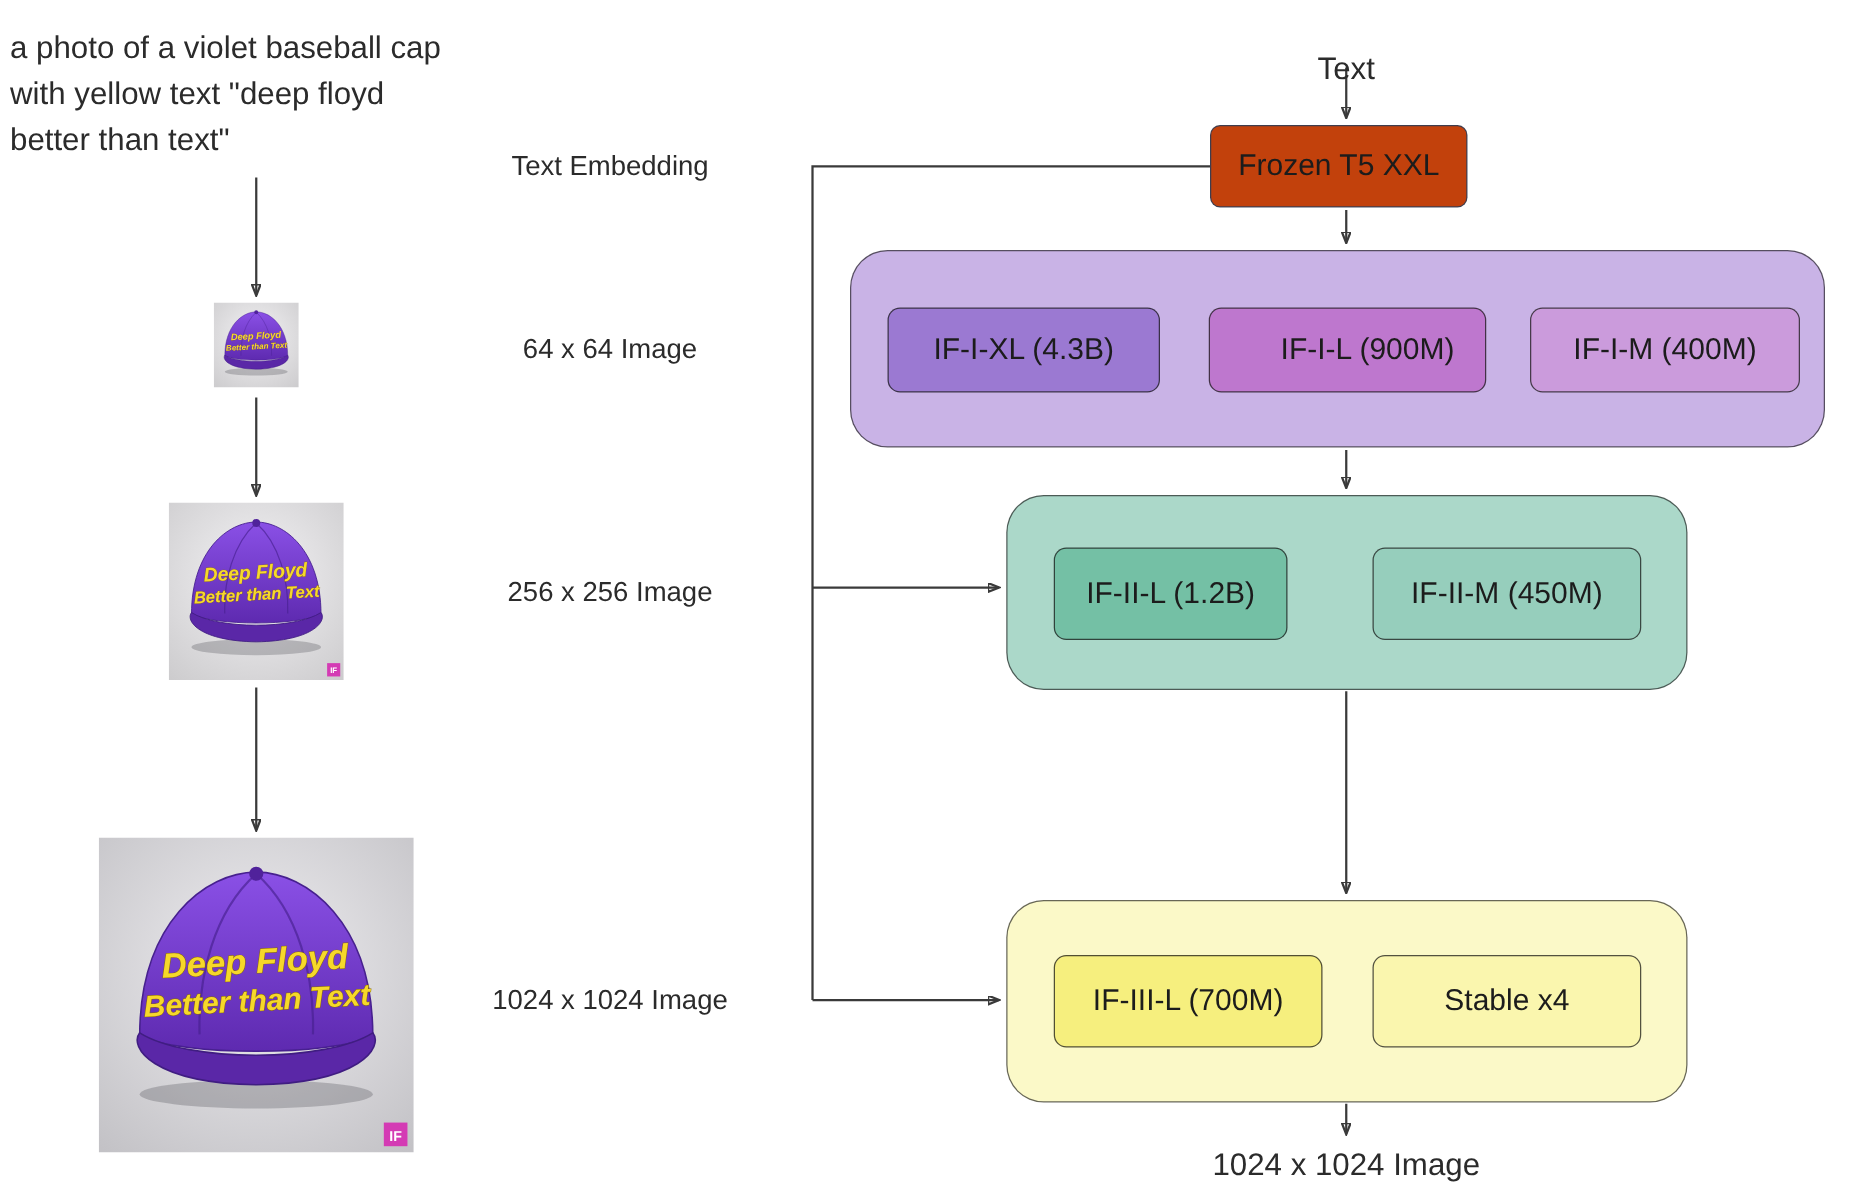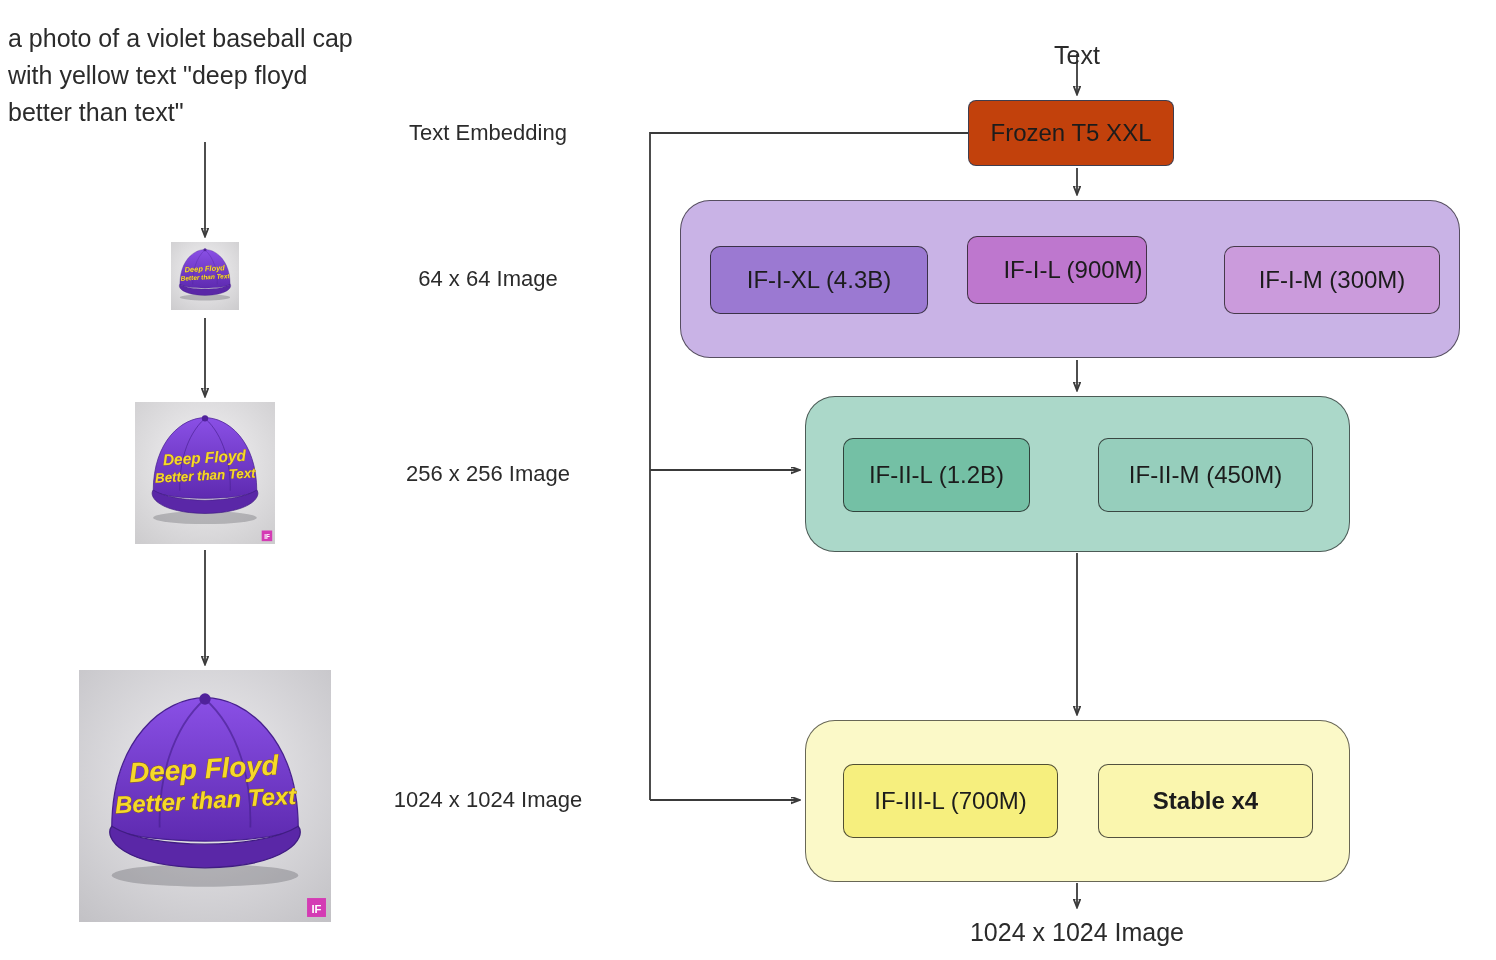--- a/index.html
+++ b/index.html
@@ -167,26 +167,26 @@
   <div class="stage-label" style="top:266px;">64 x 64 Image</div>
   <div class="stage-label" style="top:461px;">256 x 256 Image</div>
   <div class="stage-label" style="top:787px;">1024 x 1024 Image</div>
 
   <div class="flow-label" style="left:1027px; top:24px; width:100px;margin-top:17px;">Text</div>
 
   <div class="box encoder" style="left: 968px; top: 100px; width: 206px; height: 66px; background-color: #c2410c; text-align: center;">Frozen T5 XXL</div>
 
   <div class="container" style="left: 680px; top: 200px; width: 780px; height: 158px; background-color: rgb(201, 179, 230);"></div>
   <div class="box" style="left: 710px; top: 246px; width: 218px; height: 68px; background-color: rgb(155, 121, 210);">IF-I-XL (4.3B)</div>
-  <div class="box" style="left: 967px; top: 236px; width: 180px; height: 68px; background-color: rgb(190, 119, 206); padding-left: 32px;">IF-I-L (900M)</div>
-  <div class="box" style="left: 1224px; top: 246px; width: 216px; height: 68px; background-color: rgb(203, 155, 220);">IF-I-M (300M)</div>
+  <div class="box" style="left: 967px; top: 246px; width: 222px; height: 68px; background-color: rgb(190, 119, 206); padding-left: 32px;">IF-I-L (900M)</div>
+  <div class="box" style="left: 1224px; top: 246px; width: 216px; height: 68px; background-color: rgb(203, 155, 220);">IF-I-M (400M)</div>
 
   <div class="container" style="left: 805px; top: 396px; width: 545px; height: 156px; background-color: rgb(171, 216, 201);"></div>
   <div class="box" style="left: 843px; top: 438px; width: 187px; height: 74px; background-color: rgb(116, 192, 165);">IF-II-L (1.2B)</div>
   <div class="box" style="left: 1098px; top: 438px; width: 215px; height: 74px; background-color: rgb(150, 206, 188);">IF-II-M (450M)</div>
 
   <div class="container" style="left: 805px; top: 720px; width: 545px; height: 162px; background-color: rgb(251, 249, 200);"></div>
   <div class="box" style="left: 843px; top: 764px; width: 215px; height: 74px; background-color: rgb(246, 239, 126);">IF-III-L (700M)</div>
-  <div class="box" style="left: 1098px; top: 764px; width: 215px; height: 74px; background-color: rgb(250, 246, 174); font-weight: bold;">Stable x4</div>
+  <div class="box" style="left: 1098px; top: 764px; width: 215px; height: 74px; background-color: rgb(250, 246, 174);">Stable x4</div>
 
   <div class="flow-label" style="left:952px; top:918px; width:250px;">1024 x 1024 Image</div>
 
 </div>
 
 </body></html>

